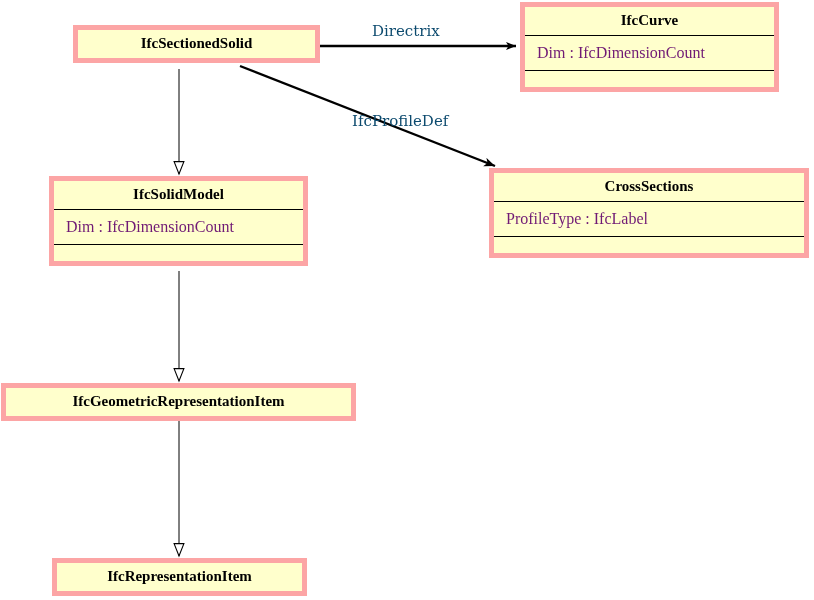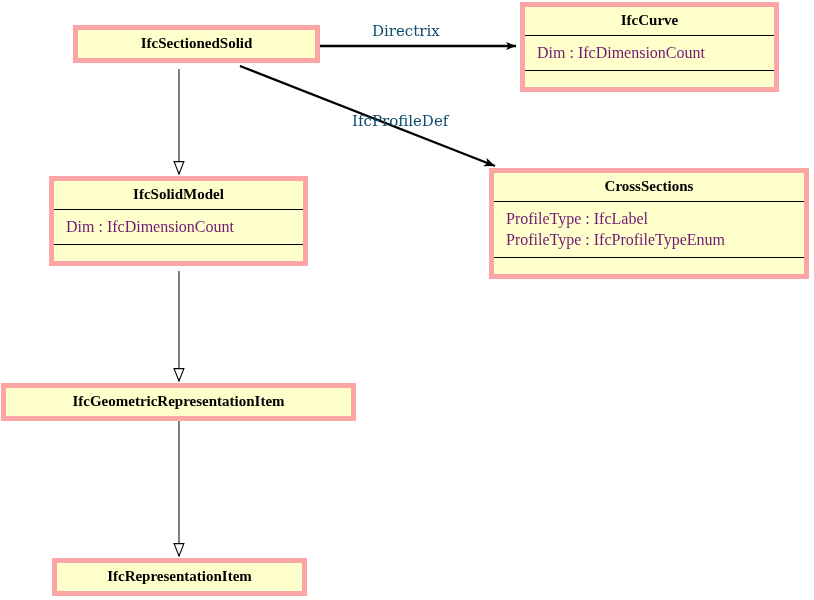--- a/index.html
+++ b/index.html
@@ -123,21 +123,20 @@
     </div>
     <div class="uml-sep"></div>
     <div class="uml-empty"></div>
   </div>
 
   <div class="uml-class" style="left:489px; top:168px; width:320px;">
     <div class="uml-title">CrossSections</div>
     <div class="uml-sep"></div>
     <div class="uml-attrs">
       <span class="uml-attr">ProfileType : IfcLabel</span>
-      <span class="uml-attr">ProfileType : IfcProfileTypeEnum</span>
     </div>
     <div class="uml-sep"></div>
     <div class="uml-empty"></div>
   </div>
 
   <div class="uml-class" style="left:49px; top:176px; width:259px;">
     <div class="uml-title">IfcSolidModel</div>
     <div class="uml-sep"></div>
     <div class="uml-attrs">
       <span class="uml-attr">Dim : IfcDimensionCount</span>

